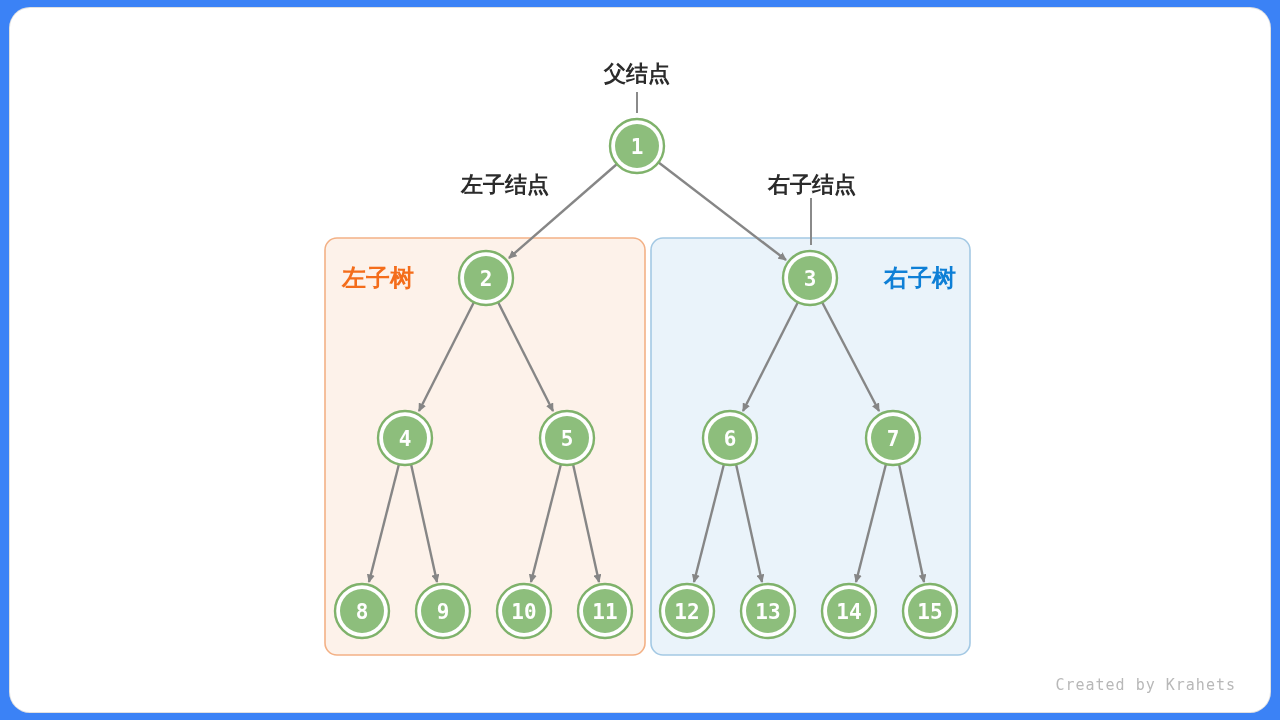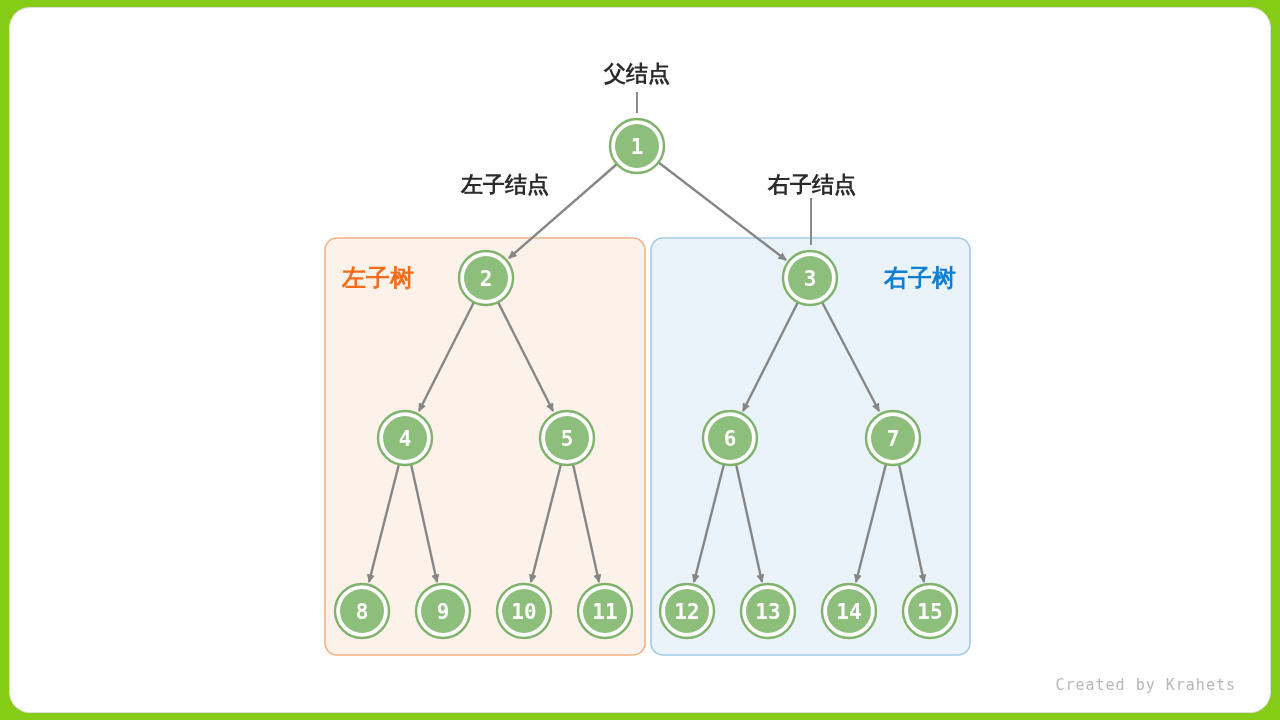--- a/index.html
+++ b/index.html
@@ -5,21 +5,21 @@
   html, body {
     margin: 0;
     padding: 0;
     background: #e7e7e7;
     font-family: "DejaVu Sans", sans-serif;
   }
   .canvas {
     position: relative;
     width: 1280px;
     height: 720px;
-    background: #84cc16;
+    background: #3b82f6;
     overflow: hidden;
   }
   .card {
     position: absolute;
     left: 10px;
     top: 8px;
     width: 1260px;
     height: 704px;
     background: #ffffff;
     border-radius: 20px;

